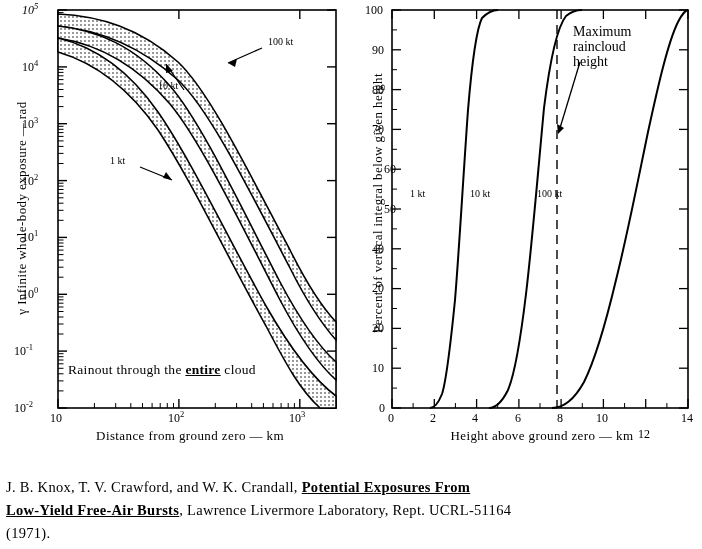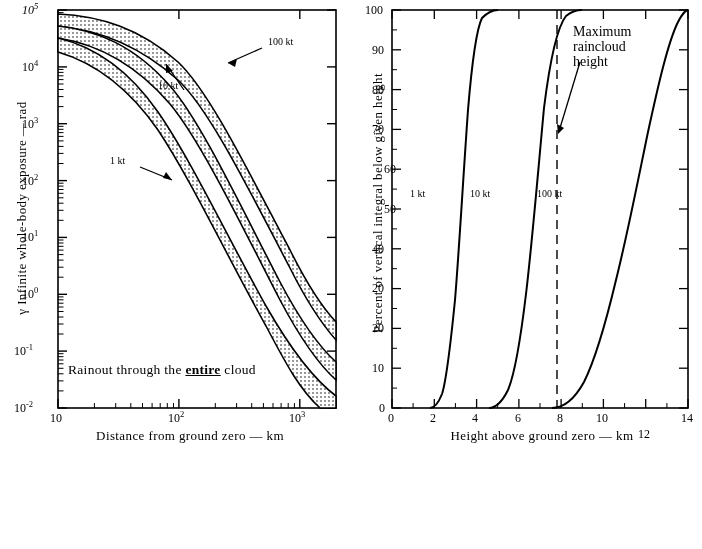--- a/index.html
+++ b/index.html
@@ -401,14 +401,23 @@
     <div class="annot" style="left:118px; top:188px;">10 kt</div>
     <div class="annot" style="left:185px; top:188px;">100 kt</div>
 
     <div class="annot-multi" style="left:221px; top:24px;">
       <div>Maximum</div>
       <div>raincloud</div>
       <div>height</div>
     </div>
   </div>
 
+  <div class="caption-box">
+    <div>
+      <span>J. B. Knox, T. V. Crawford, and W. K. Crandall, </span><span class="u">Potential Exposures From</span>
+    </div>
+    <div>
+      <span class="u">Low-Yield Free-Air Bursts</span><span>, Lawrence Livermore Laboratory, Rept. UCRL-51164</span>
+    </div>
+    <div>(1971).</div>
+  </div>
 
 </div>
 
 </body></html>

